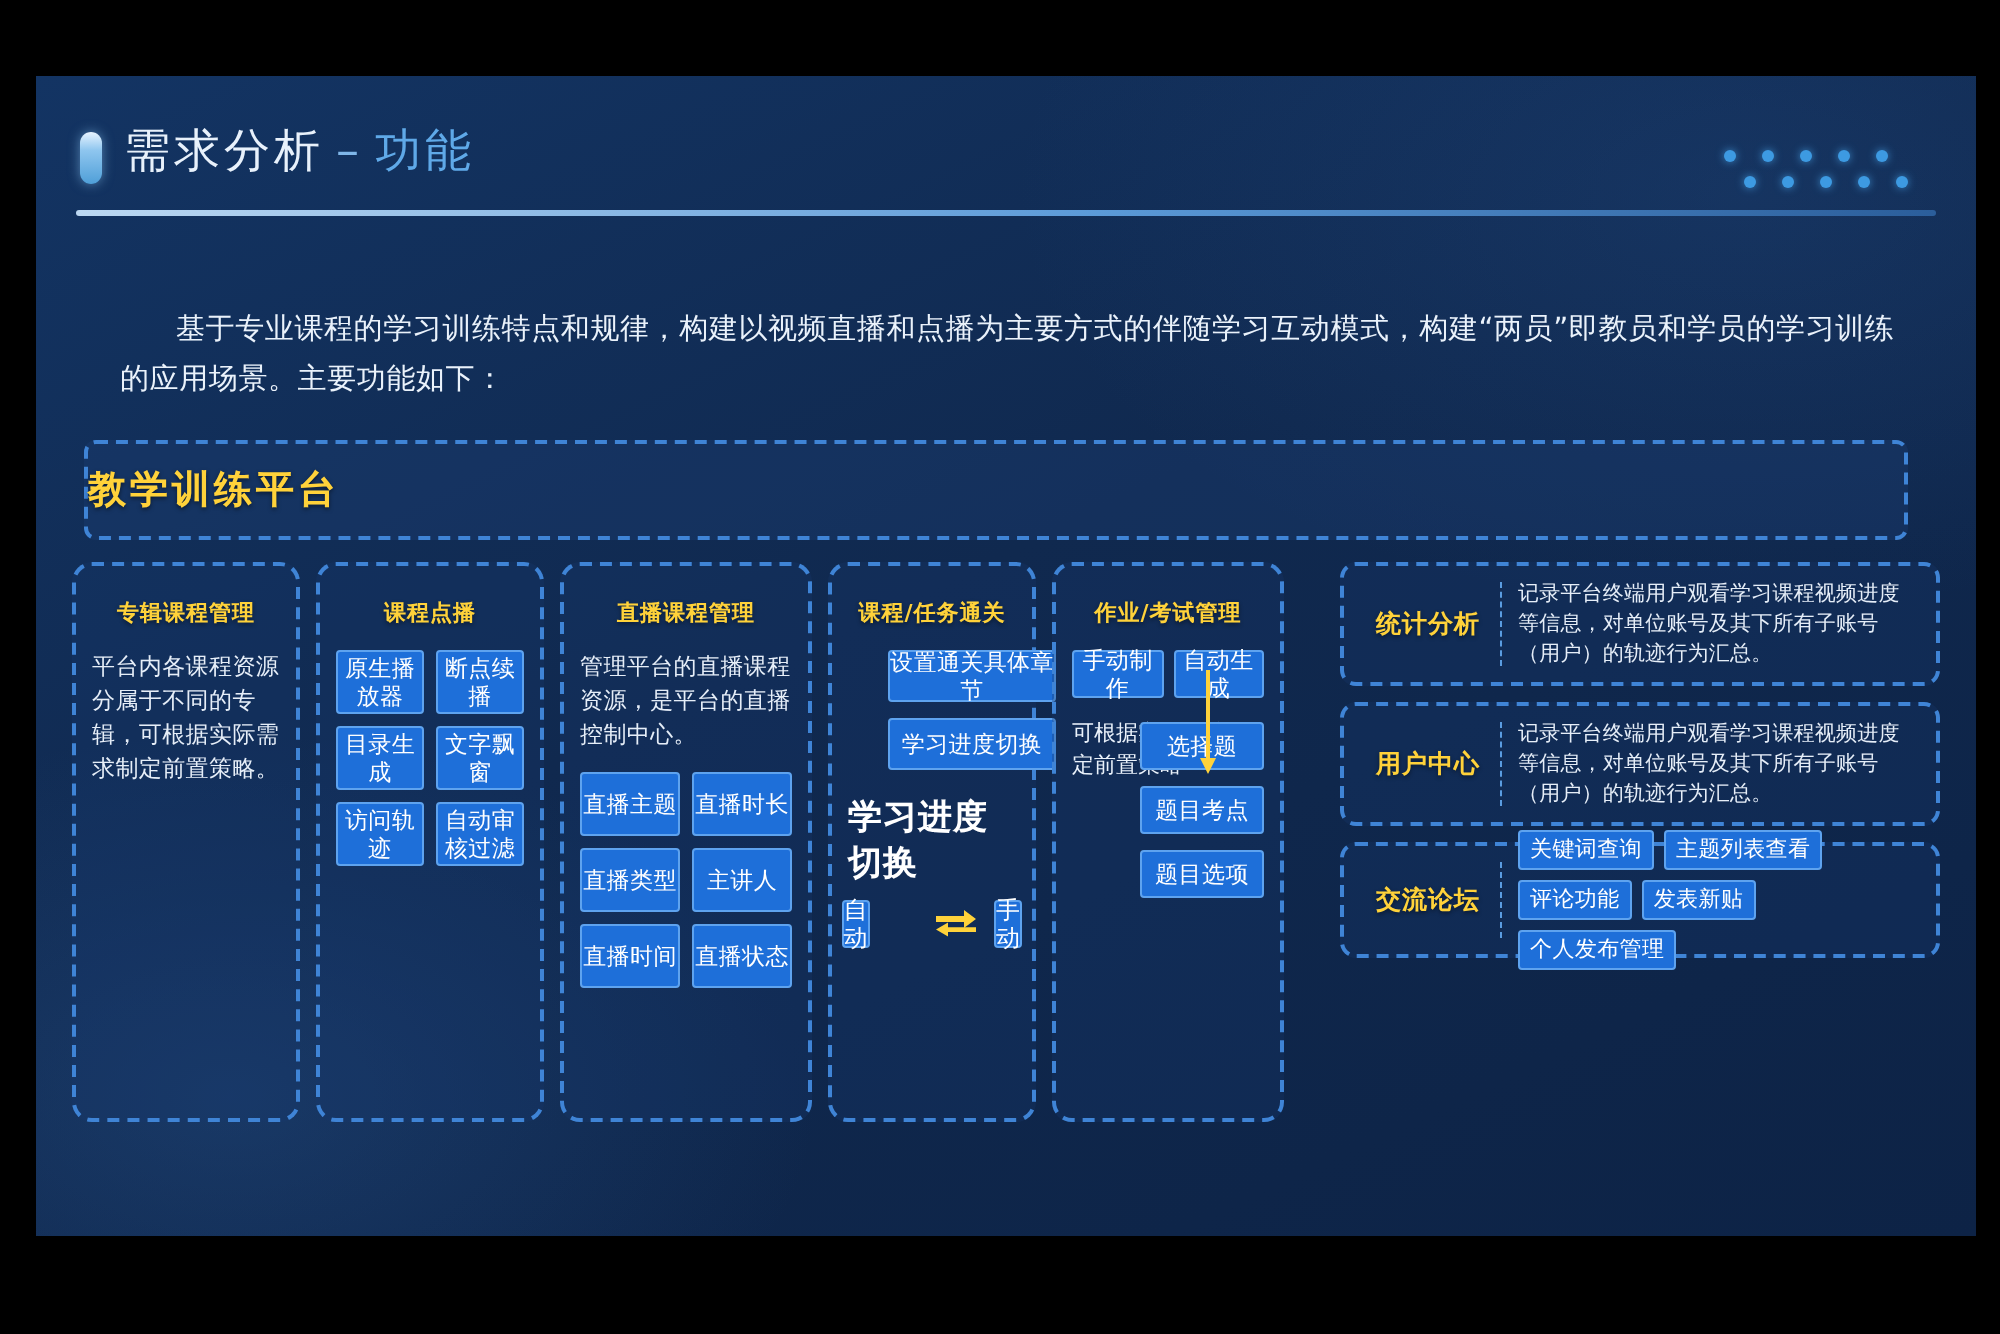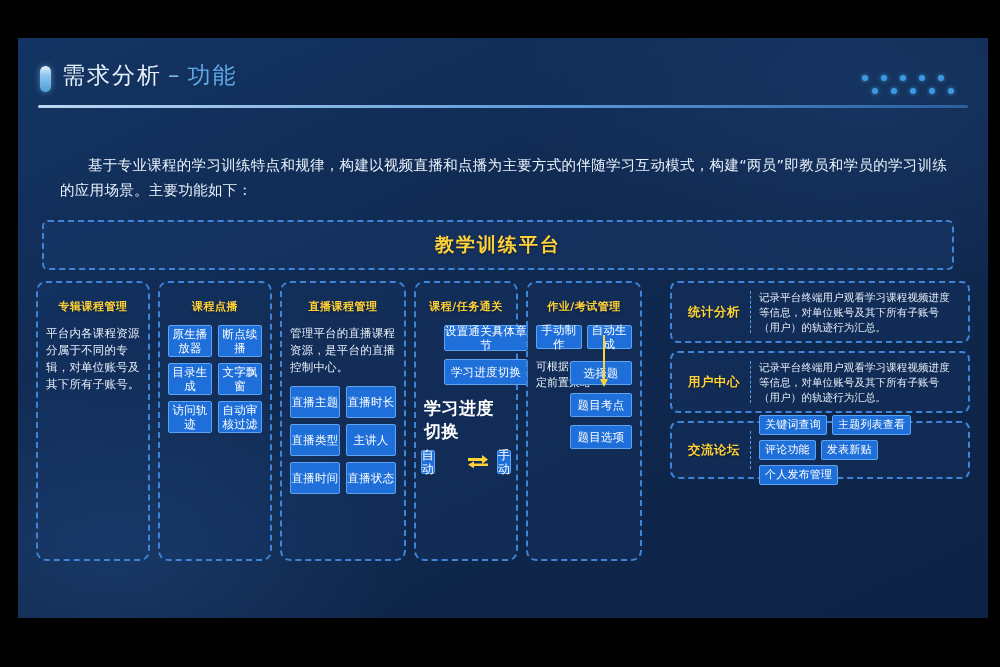--- a/index.html
+++ b/index.html
@@ -50,21 +50,21 @@
     position:absolute;left:42px;top:115px;width:890px;
     font-size:14.5px;line-height:25px;color:#eaf2fb;letter-spacing:.3px;
   }
   #para .ind{display:inline-block;width:28px;}
 
   
   #banner{
     position:absolute;left:24px;top:182px;width:908px;height:46px;
     border:2px dashed #3f84d6;border-radius:6px;
     background:rgba(28,64,118,.35);
-    display:flex;align-items:center;justify-content:center;
+    display:flex;align-items:center;
   }
   #banner span{font-size:19px;font-weight:bold;color:#ffd23a;letter-spacing:2px;
     text-shadow:0 1px 2px rgba(0,0,0,.5);}
 
   
   #cols{position:absolute;left:18px;top:243px;width:616px;height:280px;display:flex;gap:8px;}
   .col{
     border:2px dashed #3f84d6;border-radius:10px;
     background:rgba(22,56,108,.30);
     padding:10px 8px 8px 8px;box-sizing:border-box;
@@ -147,21 +147,21 @@
   <div id="para"><span class="ind"></span><span>基于专业课程的学习训练特点和规律，构建以视频直播和点播为主要方式的伴随学习互动模式，构建“两员”即教员和学员的学习训练的应用场景。主要功能如下：</span></div>
 
   <div id="banner">
     <span>教学训练平台</span>
   </div>
 
   <div id="cols">
 
     <div class="col c1">
       <div class="col-title">专辑课程管理</div>
-      <div class="col-desc">平台内各课程资源分属于不同的专辑，对单位账号及其下所有子账号。</div>
+      <div class="col-desc">平台内各课程资源分属于不同的专辑，可根据实际需求制定前置策略。</div>
     </div>
 
     <div class="col c2">
       <div class="col-title">课程点播</div>
       <div class="grid2">
         <div class="btn">原生播放器</div>
         <div class="btn">断点续播</div>
         <div class="btn">目录生成</div>
         <div class="btn">文字飘窗</div>
         <div class="btn">访问轨迹</div>

